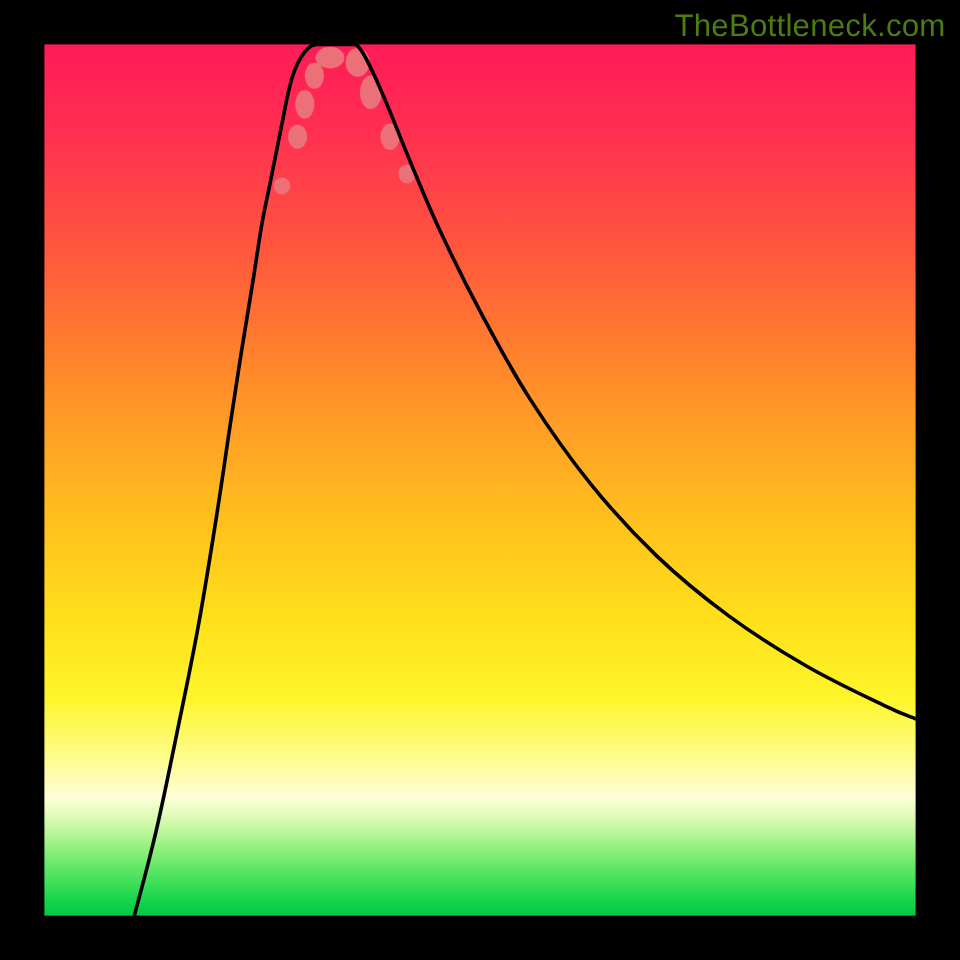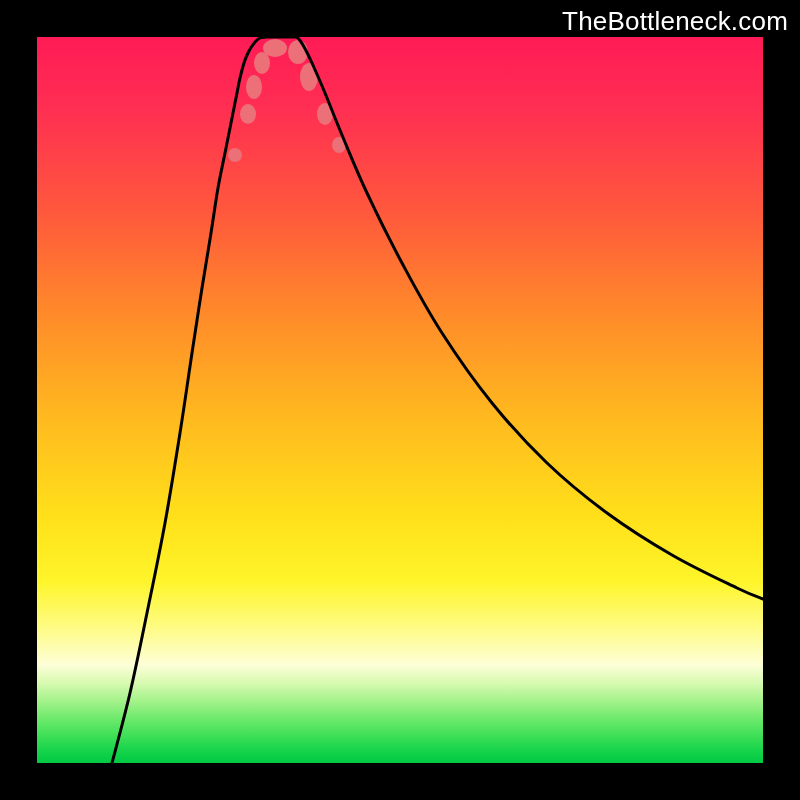--- a/index.html
+++ b/index.html
@@ -42,21 +42,21 @@
       #6be96a 94%,
       #39de55 96.5%,
       #13d24a 98.5%,
       #02c944 100%
     );
   }
   .watermark {
     position: absolute;
     top: 6px;
     right: 12px;
-    color: #ffffff;
+    color: #4d7c0f;
     font-size: 26px;
     font-weight: 400;
     letter-spacing: 0.2px;
     -webkit-font-smoothing: antialiased;
   }
   svg.curves {
     position: absolute;
     left: 0;
     top: 0;
     width: 726px;

